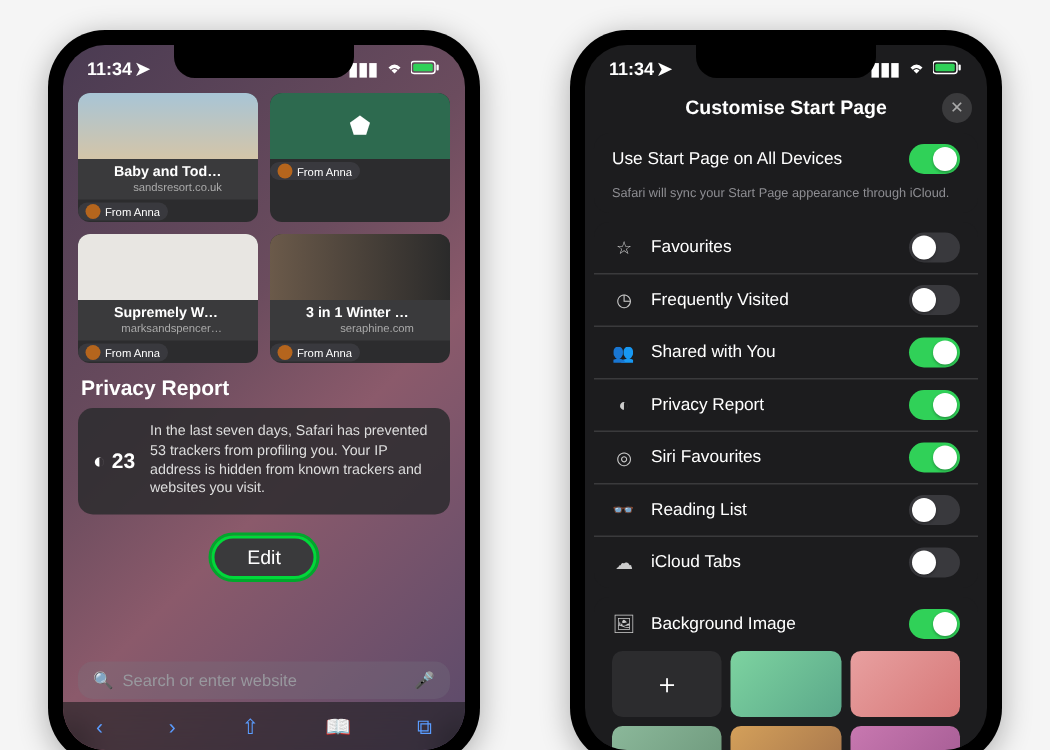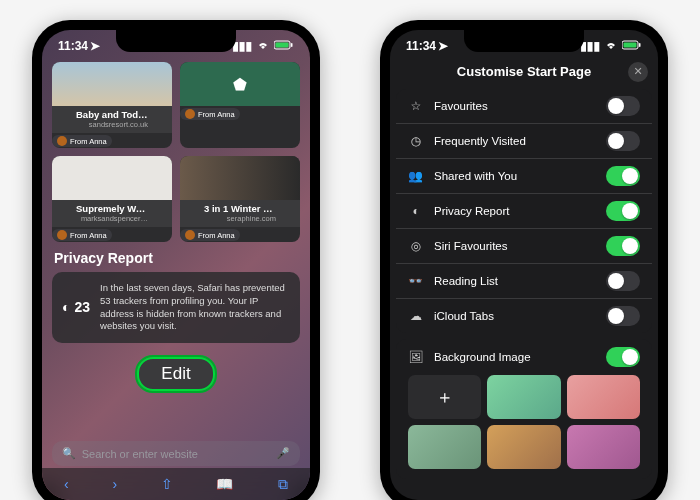--- a/index.html
+++ b/index.html
@@ -105,21 +105,21 @@
   .edit-btn {
     display:flex; justify-content:center; margin-top:14px;
   }
   .edit-btn button {
     background: #3a3a3c;
     border: 2px solid #00d93a;
     outline: 2px solid #00a82c;
     color:#fff;
     padding: 5px 22px;
     border-radius: 16px;
-    font-size: 17px;
+    font-size: 13px;
     font-weight:500;
     cursor:pointer;
   }
   .search-bar {
     position:absolute;
     bottom: 34px;
     left: 10px; right:10px;
     background: rgba(120,120,128,.28);
     border-radius: 10px;
     padding: 6px 10px;
@@ -323,20 +323,27 @@
             </svg>
         </span>
       </div>
     </div>
 
     <div class="sheet-header">
       <h1>Customise Start Page</h1>
       <div class="close-btn">✕</div>
     </div>
 
+    <div class="group-card" style="margin-bottom:6px;">
+      <div class="setting-row">
+        <span>Use Start Page on All Devices</span>
+        <div class="toggle on"></div>
+      </div>
+      <div class="hint">Safari will sync your Start Page appearance through iCloud.</div>
+    </div>
 
     <div class="group-card" id="options-card">
         <div class="setting-row">
           <div class="row-left">
             <span class="row-icon">☆</span>
             <span>Favourites</span>
           </div>
           <div class="toggle off"></div>
         </div>
         <div class="setting-row divider">

